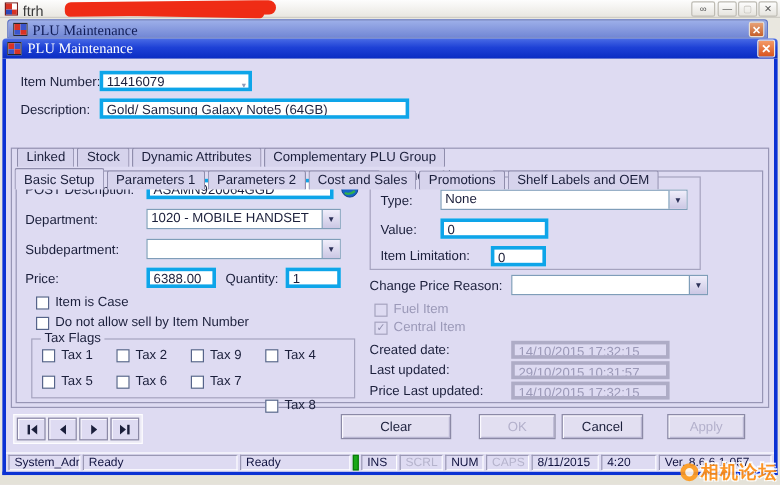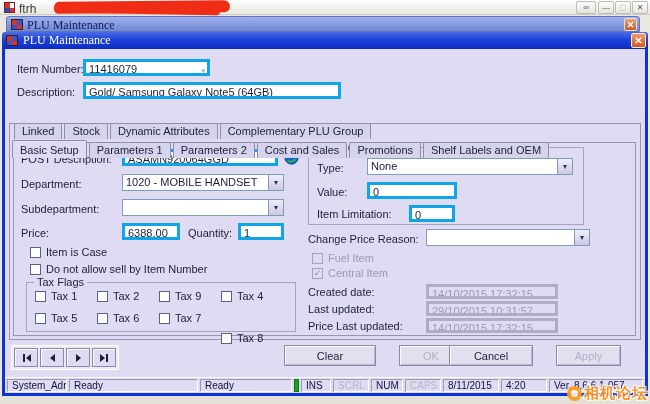--- a/index.html
+++ b/index.html
@@ -336,21 +336,21 @@
           <span class="vbar"></span>
         </div>
     </div>
 
     <div class="btn" style="left:279px; top:296px; width:92px;">
         <span>Clear</span>
       </div>
     <div class="btn disabled" style="left:394px; top:296px; width:64px;">
         <span>OK</span>
       </div>
-    <div class="btn" style="left:444px; top:296px; width:84px;">
+    <div class="btn" style="left:463px; top:296px; width:68px;">
         <span>Cancel</span>
       </div>
     <div class="btn disabled" style="left:551px; top:296px; width:65px;">
         <span>Apply</span>
       </div>
 
     <div class="statusbar">
       <div class="seg" style="width:60px;">System_Admin</div>
       <div class="seg" style="flex:1;">Ready</div>
       <div class="seg" style="width:92px;">Ready</div>

